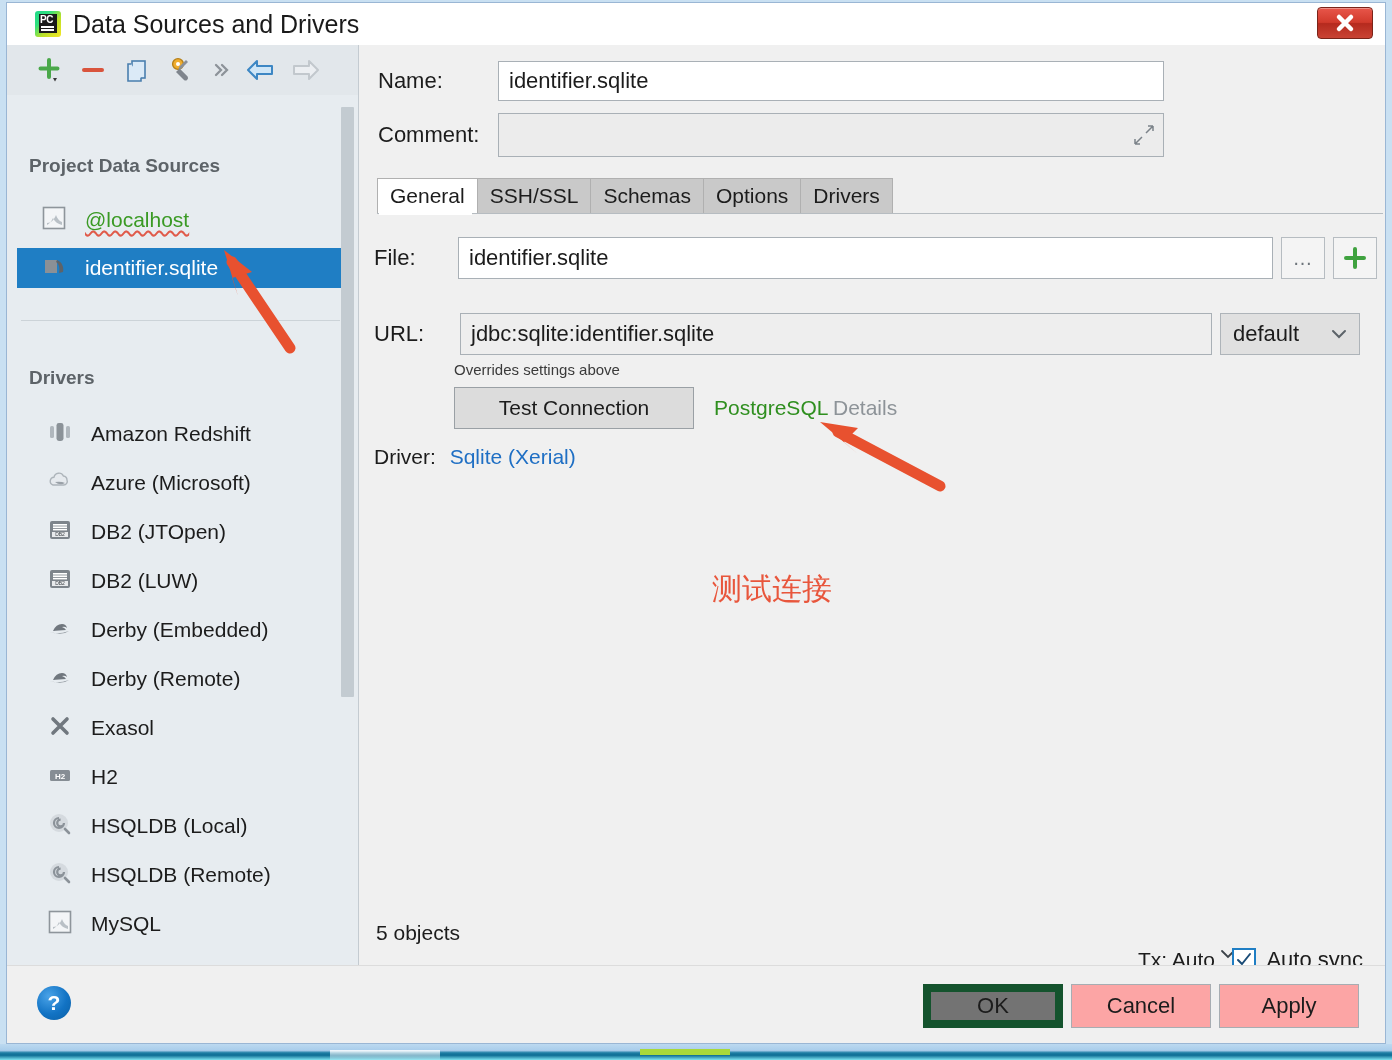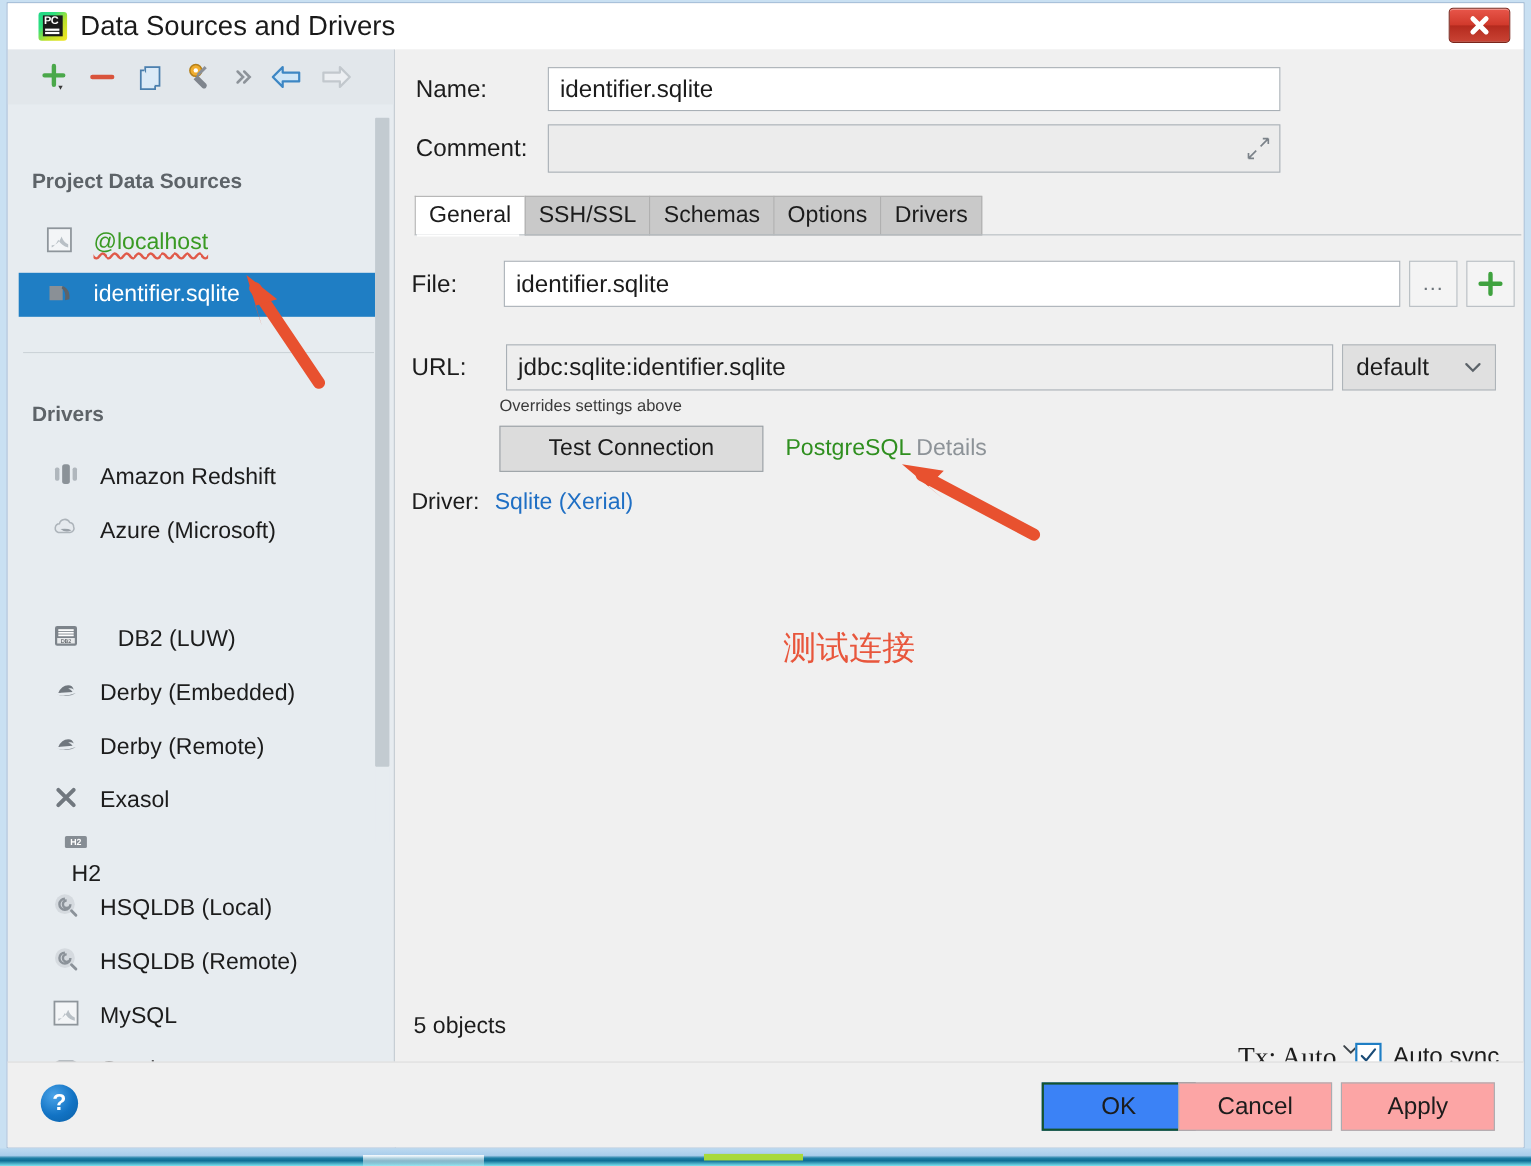--- a/index.html
+++ b/index.html
@@ -349,23 +349,23 @@
     left: 375px; top: 918px;
     font-size: 21px;
     color: #1c1c1c;
     font-family: "Liberation Sans", sans-serif;
   }
   .tx-auto {
     position: absolute;
     right: 148px; top: 903px;
     display: flex;
     align-items: flex-start;
-    font-size: 25px;
-    color: #1c1c1c;
-    font-family: Liberation Serif, serif;
+    font-size: 21px;
+    color: #1c1c1c;
+    font-family: Liberation Sans, sans-serif;
     white-space: nowrap;
   }
   .autosync {
     position: absolute;
     right: 22px; top: 902px;
     display: flex;
     align-items: center;
     font-size: 22px;
     color: #1c1c1c;
     font-family: "Liberation Sans", sans-serif;
@@ -414,23 +414,22 @@
     background: #fca5a5;
     border: 1px solid #a7adb2;
     display: flex;
     align-items: center;
     justify-content: center;
     font-size: 22px;
     color: #1c1c1c;
     font-family: "Liberation Sans", sans-serif;
   }
   .dlg-btn.primary {
-    border: 2px solid #14532d;
-    background: #3b82f6;
-    margin-left: 24px;
+    border: 8px solid #14532d;
+    background: #737373;
   }
 
   
   .taskbar {
     position: absolute;
     left: 0; bottom: 0;
     width: 1392px; height: 16px;
     background: linear-gradient(180deg, #bcd9f0 0%, #a9cdeb 40%, #1e7fa5 55%, #0d6d94 70%, #7de3f0 100%);
   }
   .taskbar .accent1 {
@@ -558,34 +557,49 @@
         <div class="drv-row" style="top:413px;">
           <span style="flex:none;">
             <svg width="26" height="26" viewBox="0 0 26 26">
               <path d="M6 17 a4 4 0 0 1 1 -7.8 a5 5 0 0 1 9.4 -1.2 a4.2 4.2 0 0 1 3.6 4 a3.6 3.6 0 0 1 -3.4 5 Z" fill="#e6eaee" stroke="#adb4ba" stroke-width="1.4"></path>
               <path d="M8 14 q6 -1 10 1 q-5 3 -10 -1 z" fill="#9aa1a8"></path>
             </svg>
           </span>
           <span class="drv-label">Azure (Microsoft)</span>
         </div>
 
-
-        <div class="drv-row" style="top:511px;gap:16px;">
+        <div class="drv-row" style="top:462px;">
           <span style="flex:none;">
             <svg width="26" height="26" viewBox="0 0 26 26">
               <rect x="3" y="4" width="20" height="18" rx="2" fill="#7d848b"></rect>
               <g fill="#ffffff">
                 <rect x="6" y="7" width="14" height="1.6"></rect>
                   <rect x="6" y="9.4" width="14" height="1.6"></rect>
                 <rect x="6" y="11.8" width="14" height="1.6"></rect>
               </g>
               <rect x="5" y="15" width="16" height="5" fill="#e8eaec"></rect>
               <text x="13" y="19.3" font-size="5" text-anchor="middle" fill="#3a3f44" font-family="Liberation Sans, sans-serif">DB2</text>
             </svg>
           </span>
+          <span class="drv-label">DB2 (JTOpen)</span>
+        </div>
+
+        <div class="drv-row" style="top:511px;">
+          <span style="flex:none;">
+            <svg width="26" height="26" viewBox="0 0 26 26">
+              <rect x="3" y="4" width="20" height="18" rx="2" fill="#7d848b"></rect>
+              <g fill="#ffffff">
+                <rect x="6" y="7" width="14" height="1.6"></rect>
+                  <rect x="6" y="9.4" width="14" height="1.6"></rect>
+                <rect x="6" y="11.8" width="14" height="1.6"></rect>
+              </g>
+              <rect x="5" y="15" width="16" height="5" fill="#e8eaec"></rect>
+              <text x="13" y="19.3" font-size="5" text-anchor="middle" fill="#3a3f44" font-family="Liberation Sans, sans-serif">DB2</text>
+            </svg>
+          </span>
           <span class="drv-label">DB2 (LUW)</span>
         </div>
 
         <div class="drv-row" style="top:560px;">
           <span style="flex:none;">
             <svg width="26" height="26" viewBox="0 0 26 26">
               <path d="M6 16 q3 -7 9 -7 q4 0 5 4 q-2 -2 -5 -1 q3 1 4 3 l-14 1 z" fill="#70777e"></path>
               <path d="M3 17 q8 3 19 -1 q-7 5 -19 1 z" fill="#8d949b"></path>
             </svg>
           </span>
@@ -604,21 +618,21 @@
 
         <div class="drv-row" style="top:658px;">
           <span style="flex:none;">
             <svg width="26" height="26" viewBox="0 0 26 26">
               <path d="M6 6 L20 20 M20 6 L6 20" stroke="#71787f" stroke-width="3.6" stroke-linecap="round"></path>
             </svg>
           </span>
           <span class="drv-label">Exasol</span>
         </div>
 
-        <div class="drv-row" style="top:707px;flex-direction:column;">
+        <div class="drv-row" style="top:707px;">
           <span style="flex:none;">
             <svg width="26" height="26" viewBox="0 0 26 26">
               <rect x="3" y="8" width="20" height="11" rx="1.5" fill="#868d94"></rect>
               <text x="13" y="16.5" font-size="8" text-anchor="middle" fill="#ffffff" font-weight="bold" font-family="Liberation Sans, sans-serif">H2</text>
             </svg>
           </span>
           <span class="drv-label">H2</span>
         </div>
 
         <div class="drv-row" style="top:756px;">

